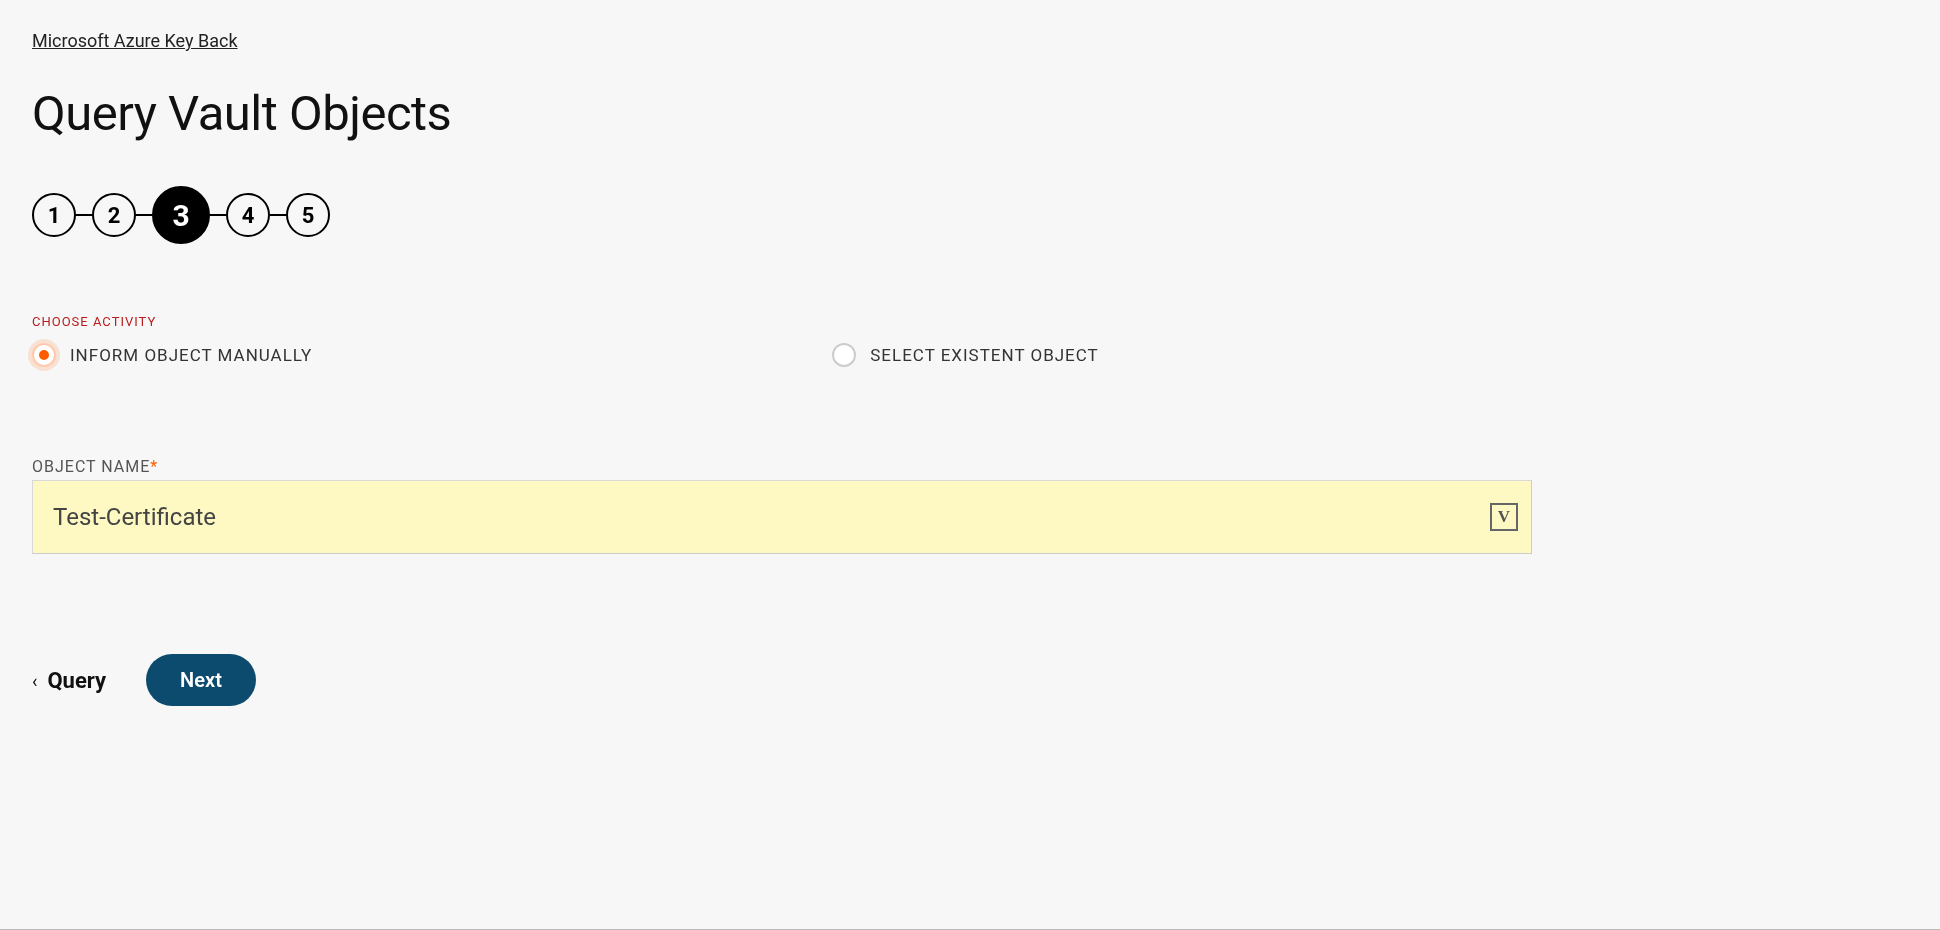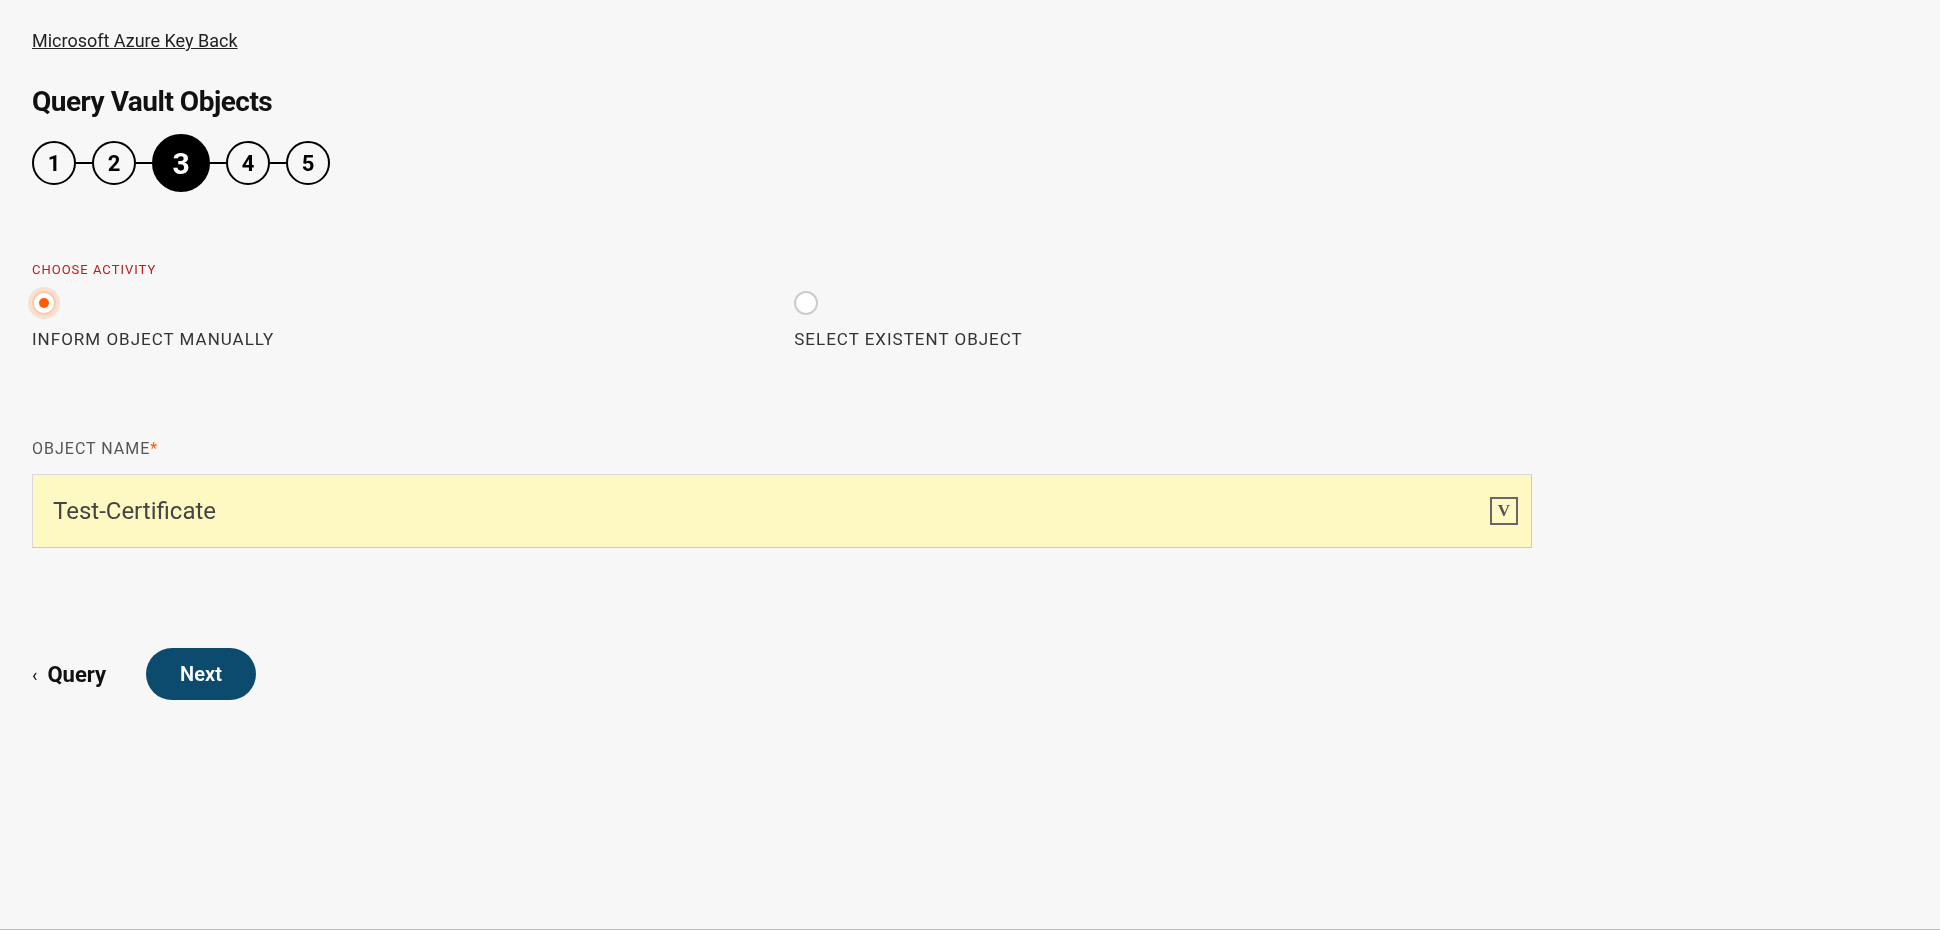--- a/index.html
+++ b/index.html
@@ -13,24 +13,24 @@
     }
     .breadcrumb {
       font-size: 18px;
       color: #222;
       text-decoration: underline;
       display: inline-block;
       margin-bottom: 34px;
       cursor: pointer;
     }
     .page-title {
-      font-size: 28px;
-      font-weight: 700;
+      font-size: 49px;
+      font-weight: 400;
       letter-spacing: -0.5px;
-      margin-bottom: 16px;
+      margin-bottom: 44px;
       color: #111;
     }
     
     .stepper {
       display: inline-flex;
       align-items: center;
       margin-bottom: 70px;
     }
     .step {
       width: 44px; height: 44px;
@@ -65,24 +65,23 @@
       margin-bottom: 14px;
     }
     
     .radio-row {
       display: flex;
       gap: 520px;
       margin-bottom: 90px;
     }
     .radio-item {
       display: inline-flex;
-      align-items: flex-start;
+      align-items: center;
       gap: 14px;
       cursor: pointer;
-      flex-direction: column;
     }
     .radio-circle {
       width: 24px; height: 24px;
       border-radius: 50%;
       border: 2px solid #ccc;
       display: flex;
       align-items: center;
       justify-content: center;
       background: #fff;
     }
@@ -100,21 +99,21 @@
       letter-spacing: 1px;
       color: #333;
       text-transform: uppercase;
     }
     
     .field-label {
       font-size: 16px;
       letter-spacing: 1px;
       color: #555;
       text-transform: uppercase;
-      margin-bottom: 16px;
+      margin-bottom: 4px;
     }
     .req { color: #ff5c00; }
     .text-input-wrap {
       position: relative;
       width: 100%;
       max-width: 1500px;
       margin-bottom: 100px;
     }
     .text-input {
       width: 100%;

